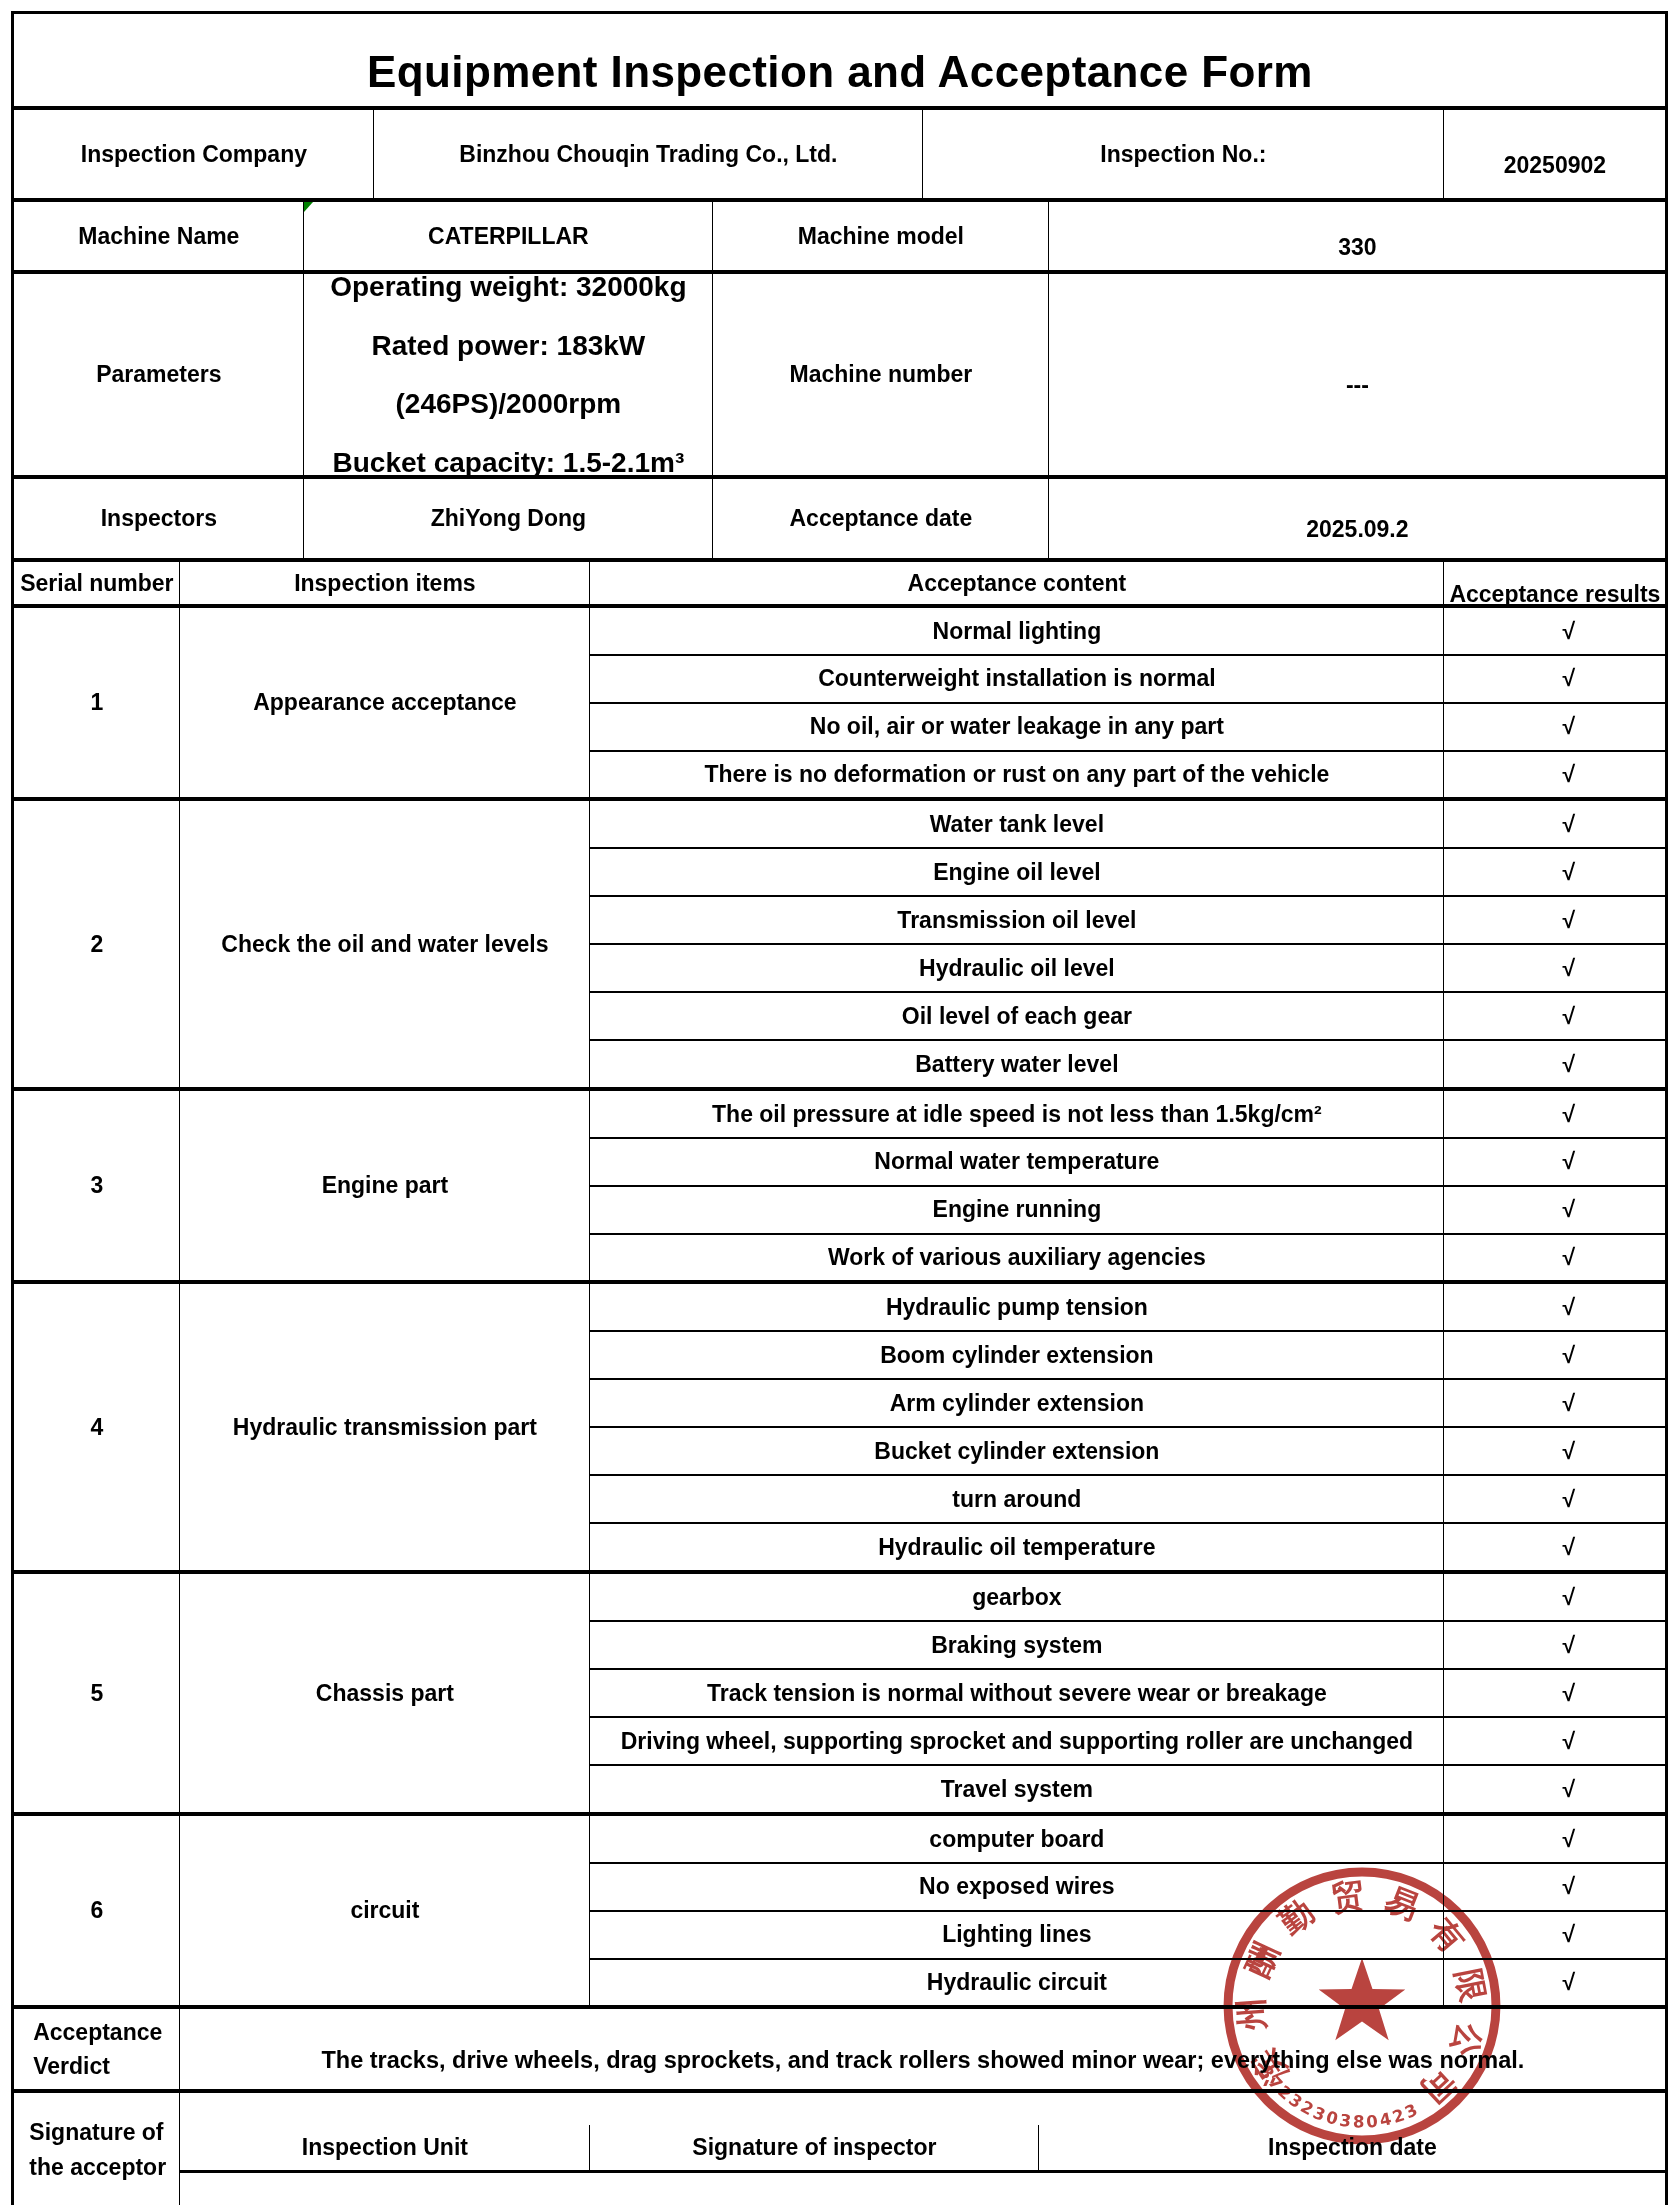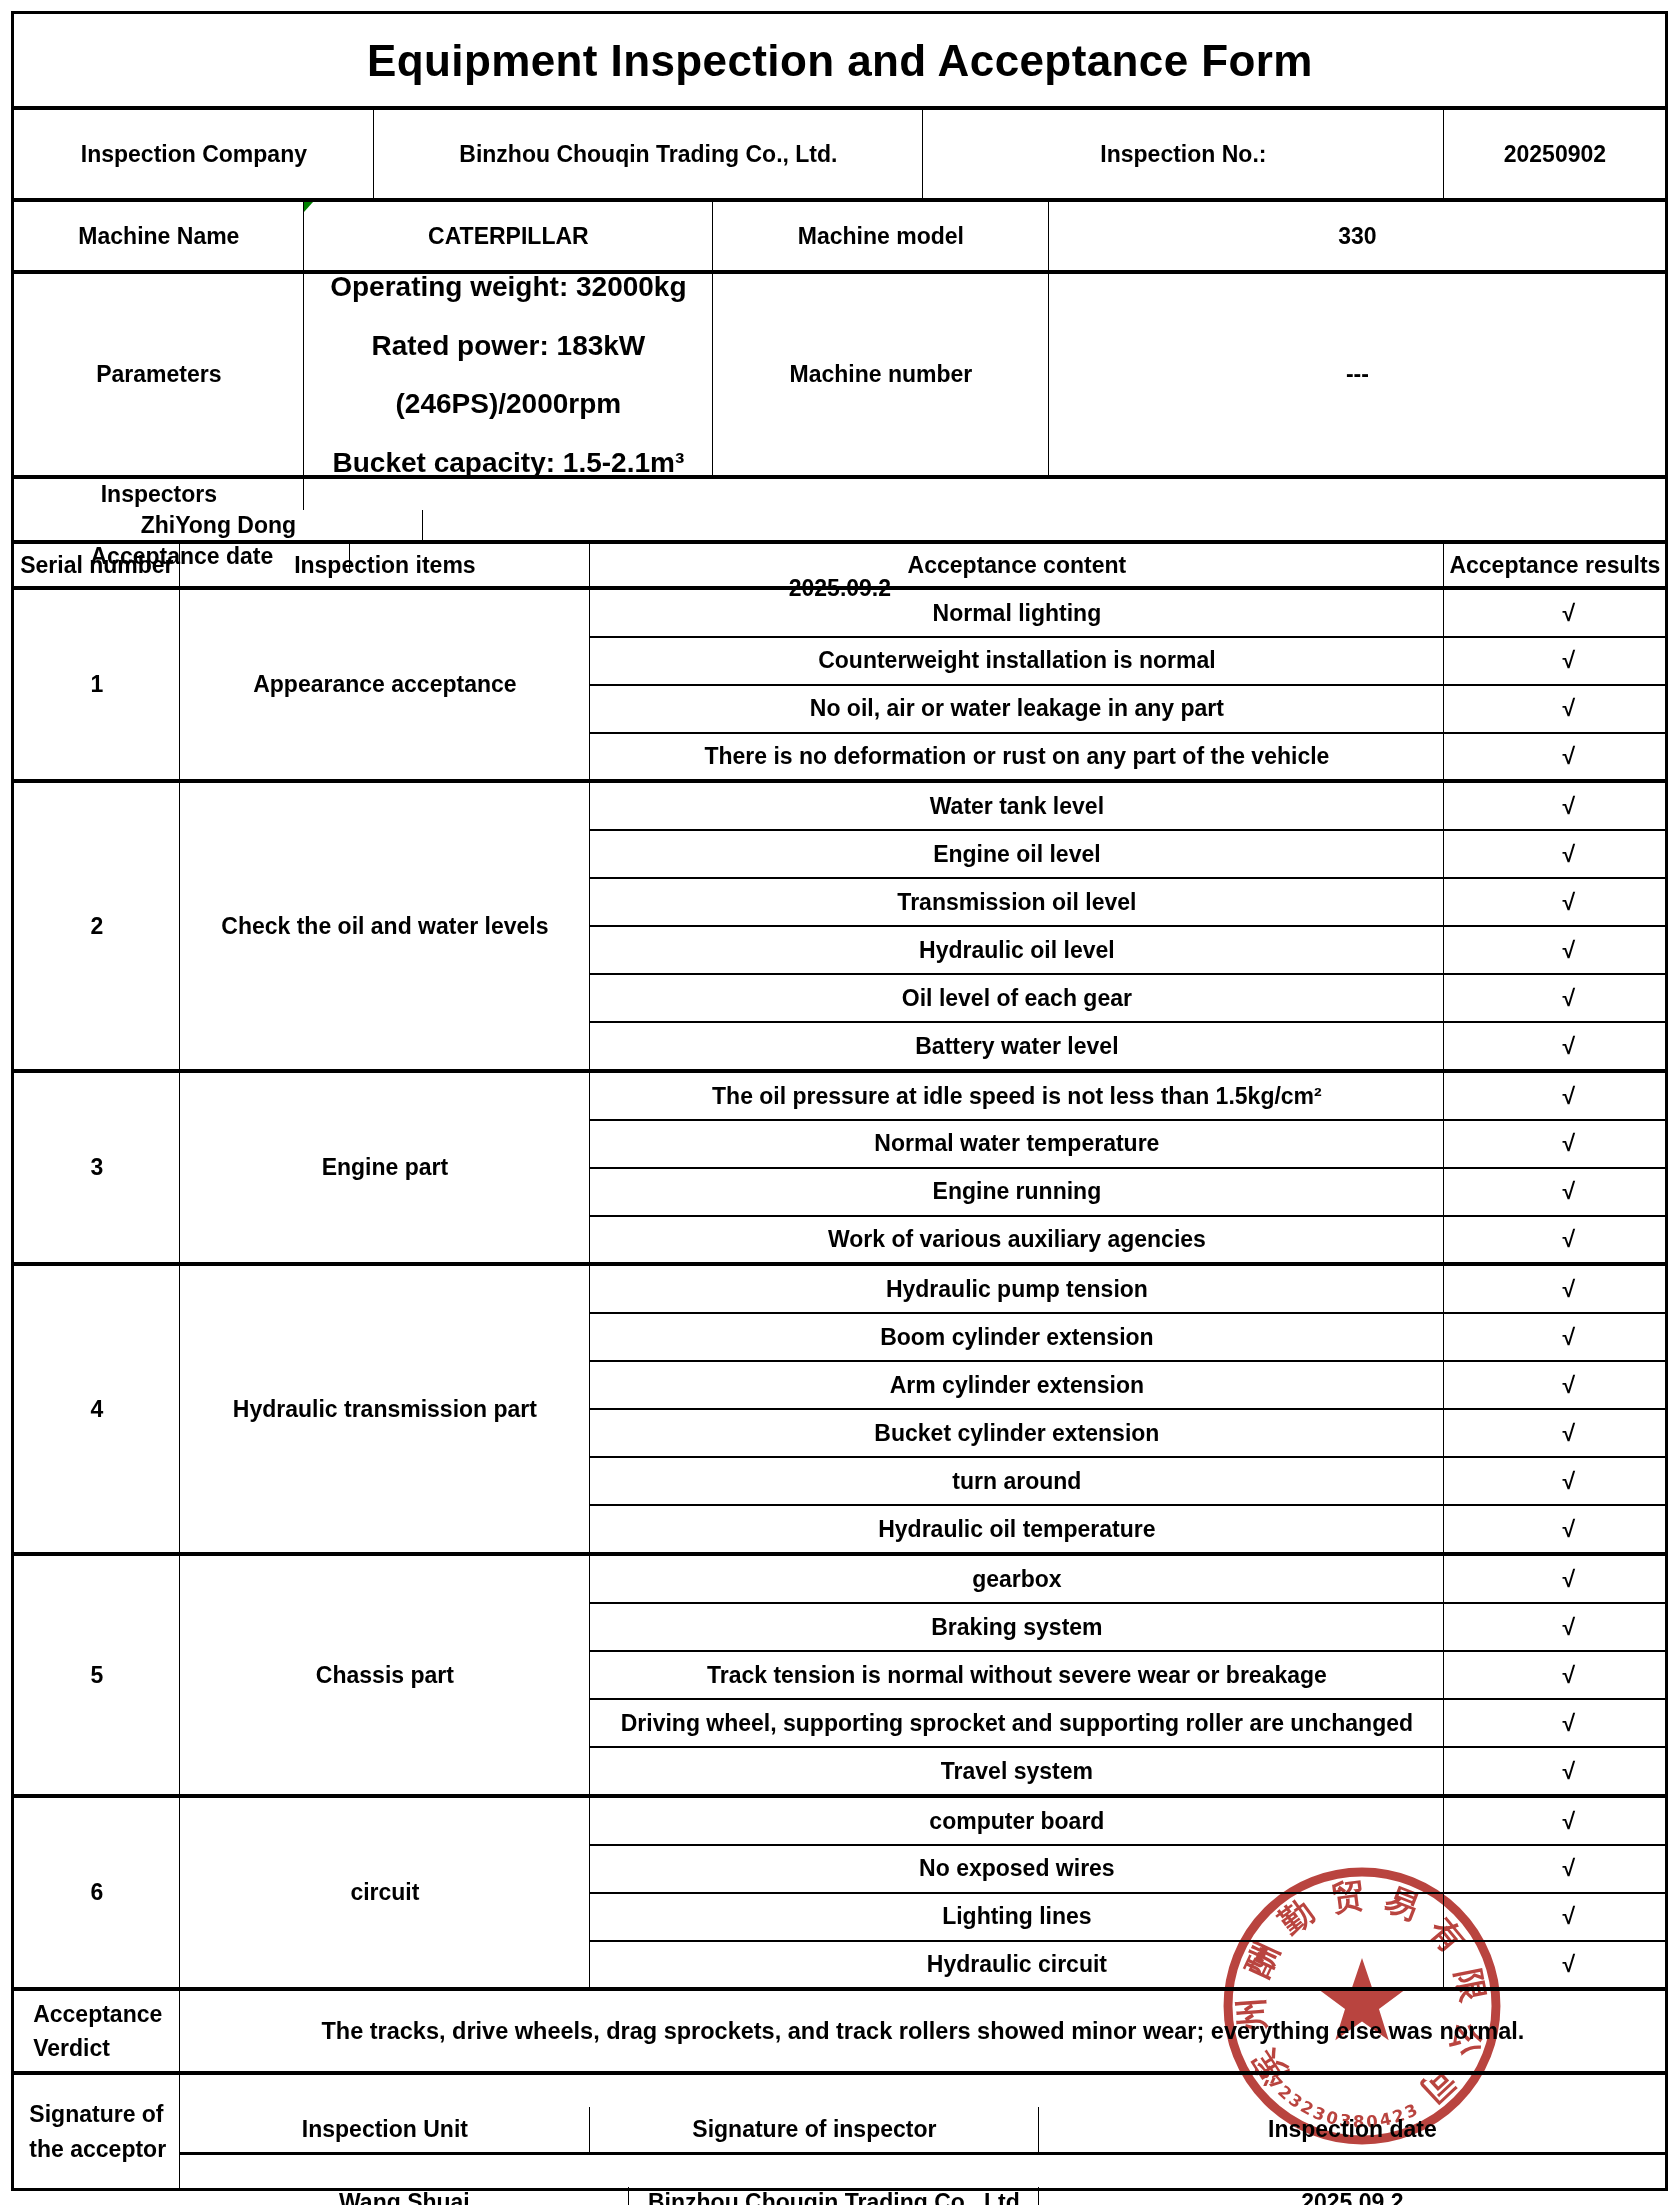--- a/index.html
+++ b/index.html
@@ -16,24 +16,24 @@
   }
   .row { display:flex; flex-shrink:0; }
   .bb-thick { border-bottom:4px solid #000; }
   .cell {
     display:flex; align-items:center; justify-content:center;
     text-align:center; border-right:1.6px solid #000;
     font-size:23px; line-height:1.35; flex-shrink:0; padding:0 3.2px;
     position:relative;
   }
   .cell.fill { flex:1 1 auto; border-right:none; }
-  .row > .cell:last-child { border-right:none; }
+  .row > .cell:last-child { border-right:none;margin-top:22px; }
   .title-row { height:96px; }
   .title-cell { font-size:44px; letter-spacing:0.4px; }
-  .rA { height:92px; } .rB { height:72px; } .rC { height:205px; } .rD { height:65px;flex-direction:column; }
+  .rA { height:92px; } .rB { height:72px; } .rC { height:205px; } .rD { height:83px; }
   .rH { height:46px; }
   .cA1{width:360px}.cA2{width:549px}.cA3{width:521px}
   .cB1{width:290px}.cB2{width:409px}.cB3{width:336px}
   .cM1{width:166px}.cM2{width:410px}.cM3{width:854px}
   .cS3{width:449px}
   .params-cell { flex-direction:column; justify-content:center; gap:21px; font-size:28px; }
   .section { }
   .rows { display:flex; flex-direction:column; flex:1 1 auto; }
   .item-row { display:flex; flex:1 1 auto; border-bottom:2.4px solid #000;gap:28px; }
   .item-row:last-child { border-bottom:none; }

